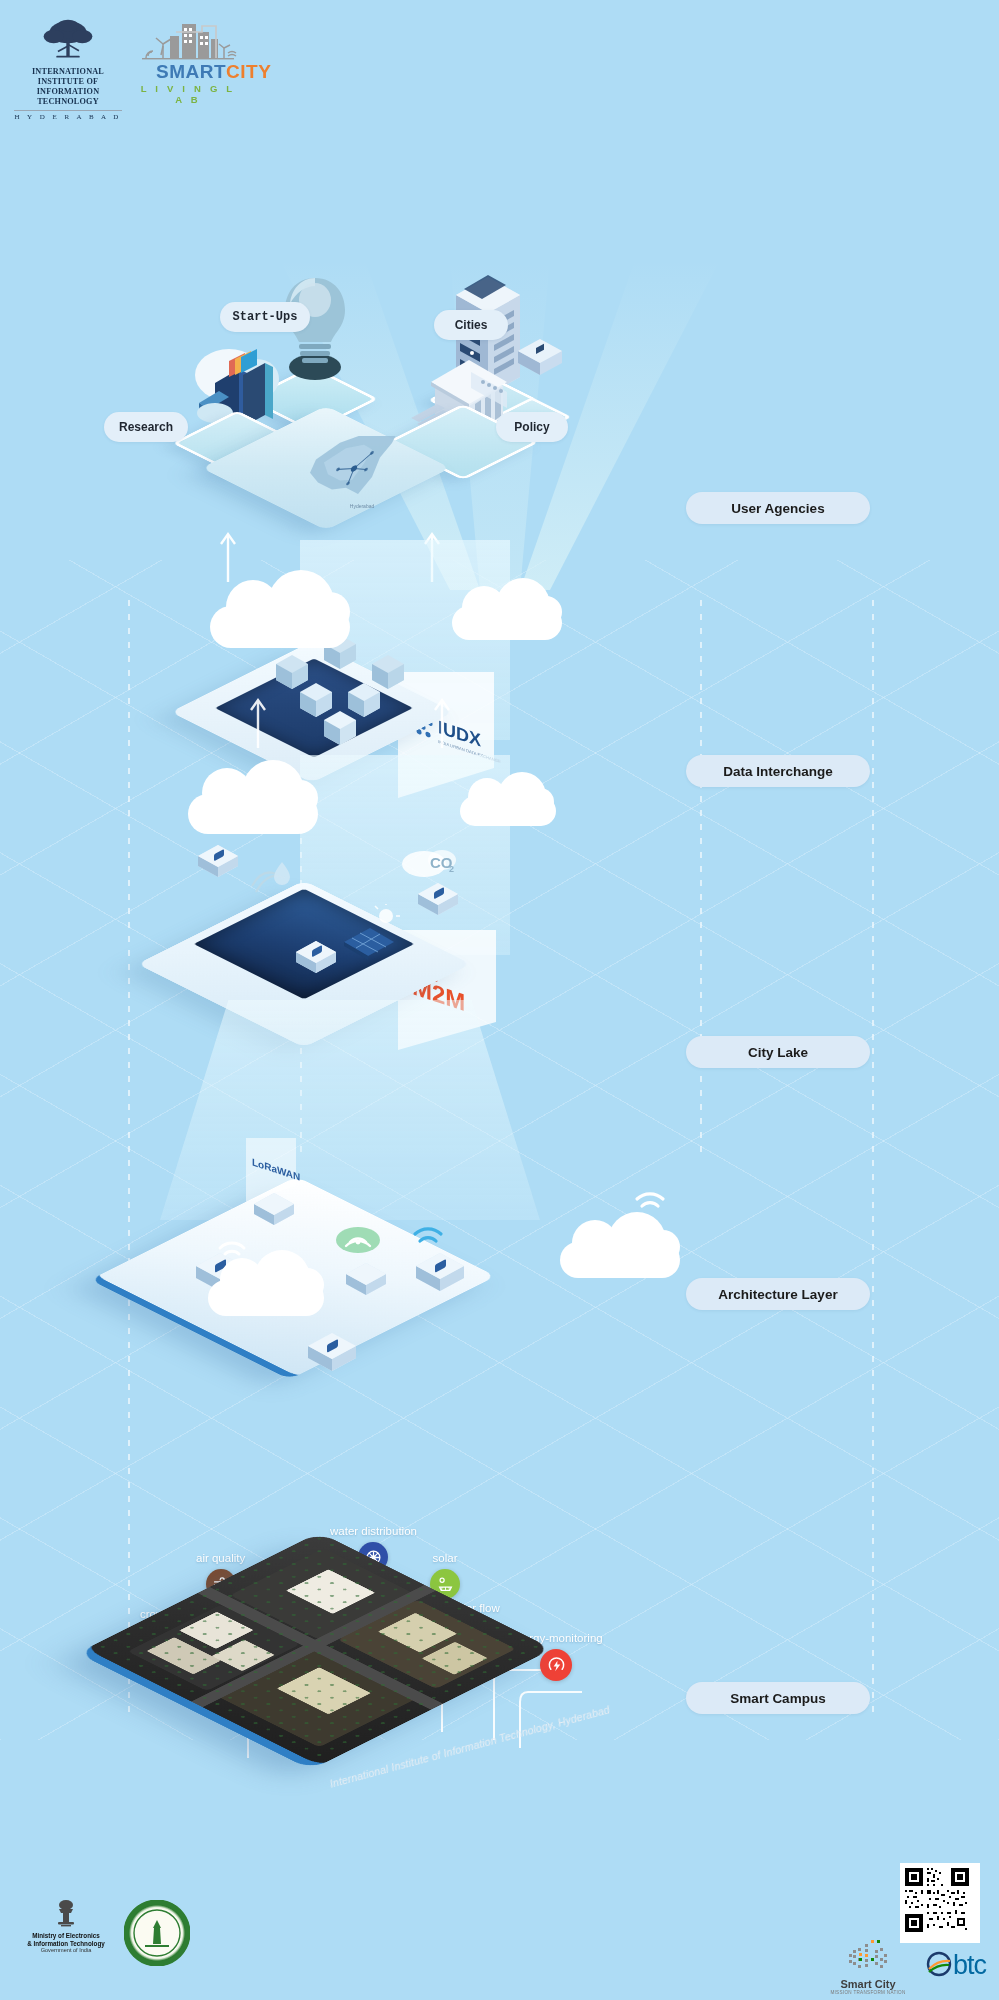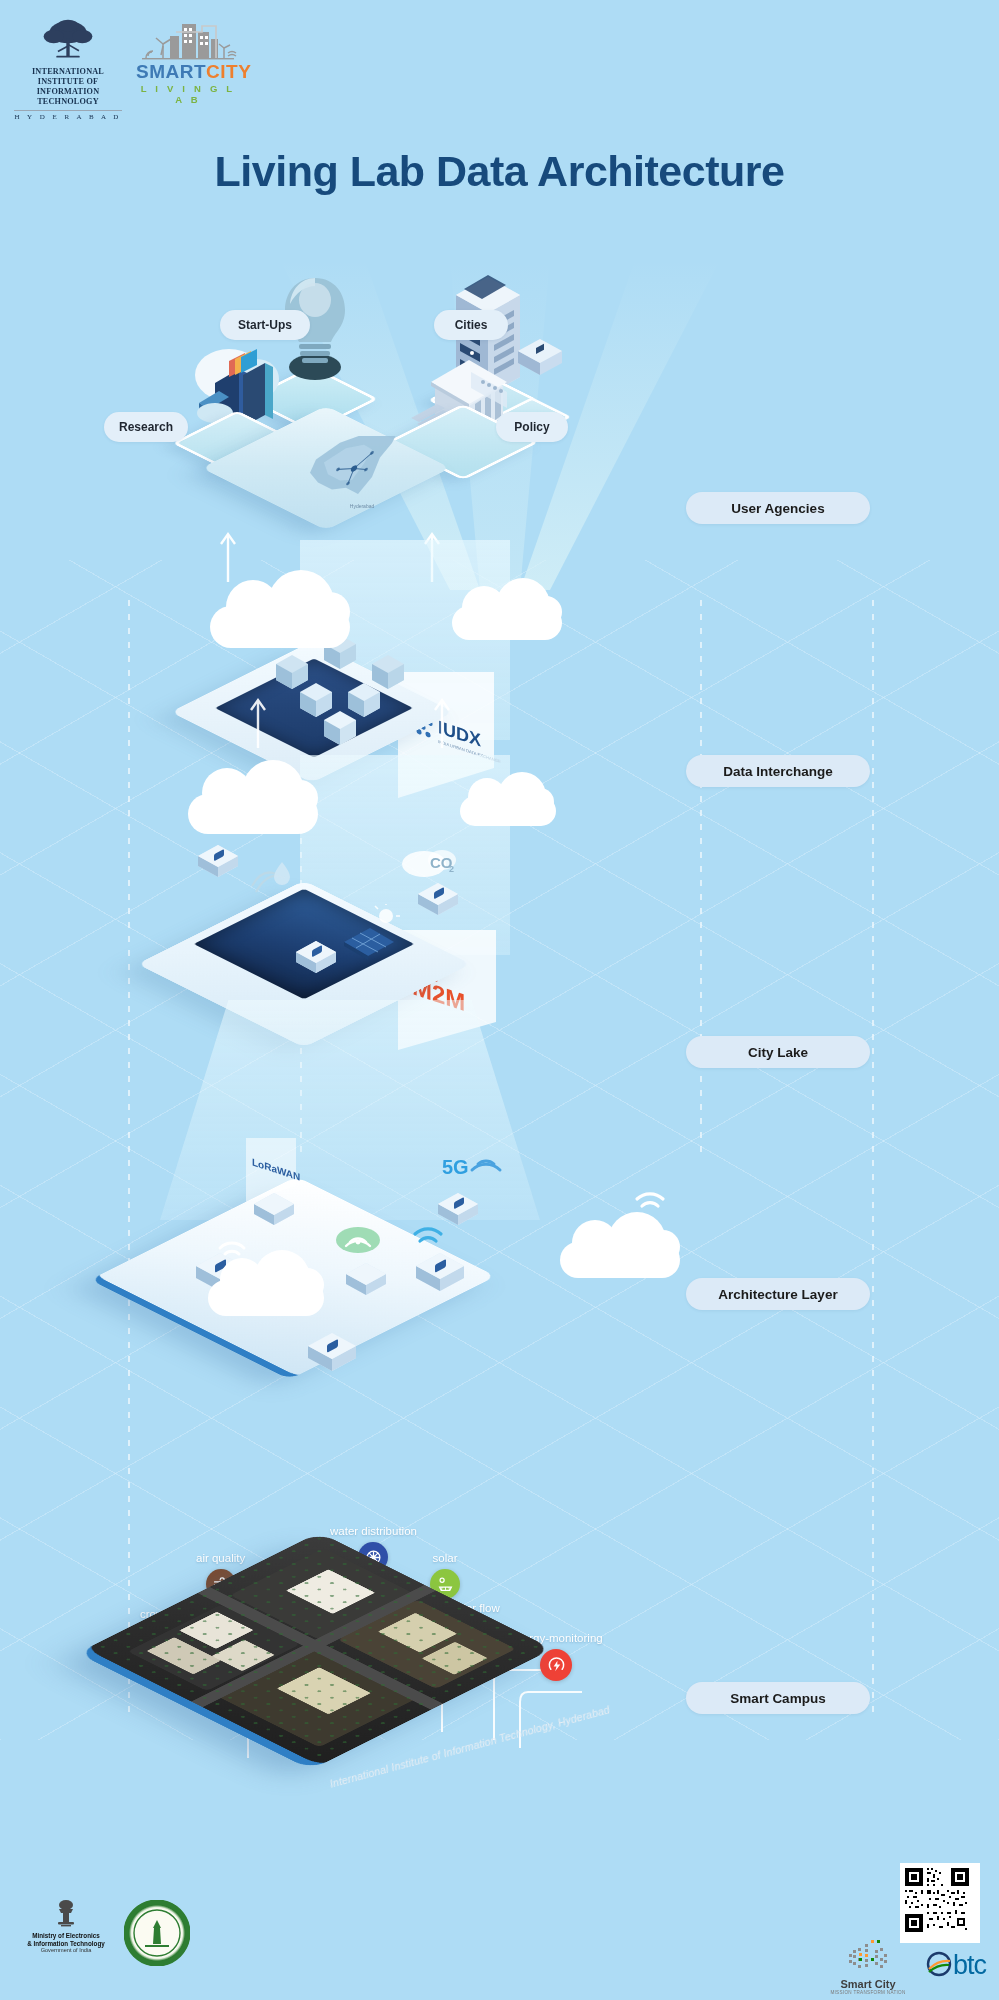--- a/index.html
+++ b/index.html
@@ -25,21 +25,21 @@
 
   
   .logo-iiit{left:8px;top:18px;width:120px;text-align:center;color:#17314f;}
   .tree{width:54px;height:42px;margin:0 auto 3px;}
   .iiit-l1{font-family:"Liberation Serif","DejaVu Serif",serif;font-size:8.2px;font-weight:700;letter-spacing:.2px;line-height:10px;}
   .iiit-rule{height:1px;background:#9aa7b4;margin:3px 6px 2px;}
   .iiit-l2{font-family:"Liberation Serif","DejaVu Serif",serif;font-size:7px;letter-spacing:3px;}
 
   .logo-scll{left:136px;top:20px;width:104px;text-align:center;}
   .scll-sky{height:42px;position:relative;}
-  .scll-word{font-size:19px;font-weight:800;letter-spacing:.5px;line-height:20px;}
+  .scll-word{font-size:19px;font-weight:800;letter-spacing:.5px;line-height:20px;margin-left:20px;}
   .scll-smart{color:#3e7ab5;}
   .scll-city{color:#ee7f2d;}
   .scll-sub{font-size:9.5px;letter-spacing:3.2px;color:#7cb342;font-weight:600;margin-top:1px;}
 
   
   .title{
     left:0;top:118px;width:999px;text-align:center;
     font-size:43px;font-weight:800;color:#174a7c;letter-spacing:-.5px;
   }
 
@@ -153,21 +153,20 @@
         </g>
         <rect x="6" y="38" width="92" height="1.4" fill="#9a9a9a"></rect>
       </svg>
     </div>
     <div class="scll-word">
       <span class="scll-smart">SMART</span><span class="scll-city">CITY</span>
     </div>
     <div class="scll-sub">L I V I N G   L A B</div>
   </div>
 
-  <h1 class="abs title">Living Lab Data Architecture</h1>
 
   <svg class="beam" style="left:150px;top:250px;width:700px;height:340px;" viewBox="0 0 700 340">
     <defs>
       <linearGradient id="bm" x1="0" y1="1" x2="0" y2="0">
         <stop offset="0%" stop-color="#d9f2f7" stop-opacity=".75"></stop>
         <stop offset="100%" stop-color="#d9f2f7" stop-opacity="0"></stop>
       </linearGradient>
     </defs>
     <path d="M300 340 L130 10 L215 10 L330 340 Z" fill="url(#bm)"></path>
     <path d="M400 340 L570 10 L485 10 L370 340 Z" fill="url(#bm)"></path>
@@ -183,21 +182,21 @@
       <path d="M42 6 C22 6 12 22 12 38 c0 16 10 22 14 32 h32 c4 -10 14 -16 14 -32 C72 22 62 6 42 6Z" fill="#9cc4d8"></path>
       <path d="M42 6 C28 6 18 18 17 32 c6 -12 16 -18 25 -18Z" fill="#cfe6f1"></path>
       <ellipse cx="42" cy="28" rx="16" ry="17" fill="#cfe4ef" opacity=".8"></ellipse>
       <g fill="#7fa9bf">
           <rect x="26" y="72" width="32" height="5" rx="2"></rect>
           <rect x="27" y="79" width="30" height="5" rx="2"></rect>
           <rect x="29" y="86" width="26" height="5" rx="2"></rect>
         </g>
     </svg>
   </div>
-  <div class="abs pill pill-sm" style="left:220px;top:310px;width:90px;">
+  <div class="abs pill pill-sm" style="left:220px;top:302px;width:90px;font-family:Liberation Mono, monospace;">
     <span>Start-Ups</span>
   </div>
 
   <div class="abs" style="left:440px;top:265px;width:130px;height:140px;">
     <svg width="130" height="140" viewBox="0 0 130 140">
       <g>
         <path d="M16 30 L48 12 L80 30 L80 112 L48 130 L16 112 Z" fill="#dfeaf5"></path>
         <path d="M16 30 L48 48 L48 130 L16 112 Z" fill="#9fb8d4"></path>
         <path d="M48 48 L80 30 L80 112 L48 130 Z" fill="#c7d8ea"></path>
         <path d="M16 30 L48 12 L80 30 L48 48 Z" fill="#eef5fb"></path>
@@ -543,36 +542,20 @@
         <text x="22" y="30" font-size="10" font-weight="700" fill="#2b5ea0" transform="skewY(18) translate(0,-4)" font-family="Liberation Sans, sans-serif">LoRaWAN</text>
         <g transform="translate(18,56)">
           <path d="M6 16 L26 5 L46 16 L46 26 L26 37 L6 26 Z" fill="#dcecf8"></path>
           <path d="M6 16 L26 27 L26 37 L6 26 Z" fill="#9fbfda"></path>
           <path d="M26 27 L46 16 L46 26 L26 37 Z" fill="#c2d9ec"></path>
           <path d="M6 16 L26 5 L46 16 L26 27 Z" fill="#eef6fc"></path>
         </g>
       </svg>
     </div>
 
-    <div class="abs" style="left:256px;top:-72px;width:104px;height:100px;">
-      <svg width="104" height="100" viewBox="0 0 104 100">
-        <g stroke="#4aa3e0" stroke-width="3" fill="none" stroke-linecap="round">
-          <path d="M70 26 a12 12 0 0 1 16 0"></path>
-            <path d="M64 32 a20 20 0 0 1 28 0"></path>
-        </g>
-        <text x="34" y="36" font-size="20" font-weight="800" fill="#2f9fe0" font-family="Liberation Sans, sans-serif">5G</text>
-        <g transform="translate(24,50)">
-          <path d="M6 16 L26 5 L46 16 L46 26 L26 37 L6 26 Z" fill="#dcecf8"></path>
-          <path d="M6 16 L26 27 L26 37 L6 26 Z" fill="#9fbfda"></path>
-          <path d="M26 27 L46 16 L46 26 L26 37 Z" fill="#c2d9ec"></path>
-          <path d="M6 16 L26 5 L46 16 L26 27 Z" fill="#eef6fc"></path>
-          <rect x="22" y="12" width="10" height="7" rx="1.5" fill="#2b5ea0" transform="skewY(-28) translate(0,14)"></rect>
-        </g>
-      </svg>
-    </div>
 
     <div class="abs" style="left:166px;top:6px;width:100px;height:96px;">
       <svg width="100" height="96" viewBox="0 0 100 96">
         <ellipse cx="40" cy="24" rx="22" ry="13" fill="#8fd6a8" opacity=".85"></ellipse>
         <g stroke="#fff" stroke-width="2.4" fill="none" stroke-linecap="round">
           <path d="M32 26 a11 11 0 0 1 16 0"></path>
             <path d="M28 30 a17 17 0 0 1 24 0"></path>
         </g>
         <circle cx="40" cy="26" r="2.4" fill="#fff"></circle>
         <g transform="translate(22,42)">

